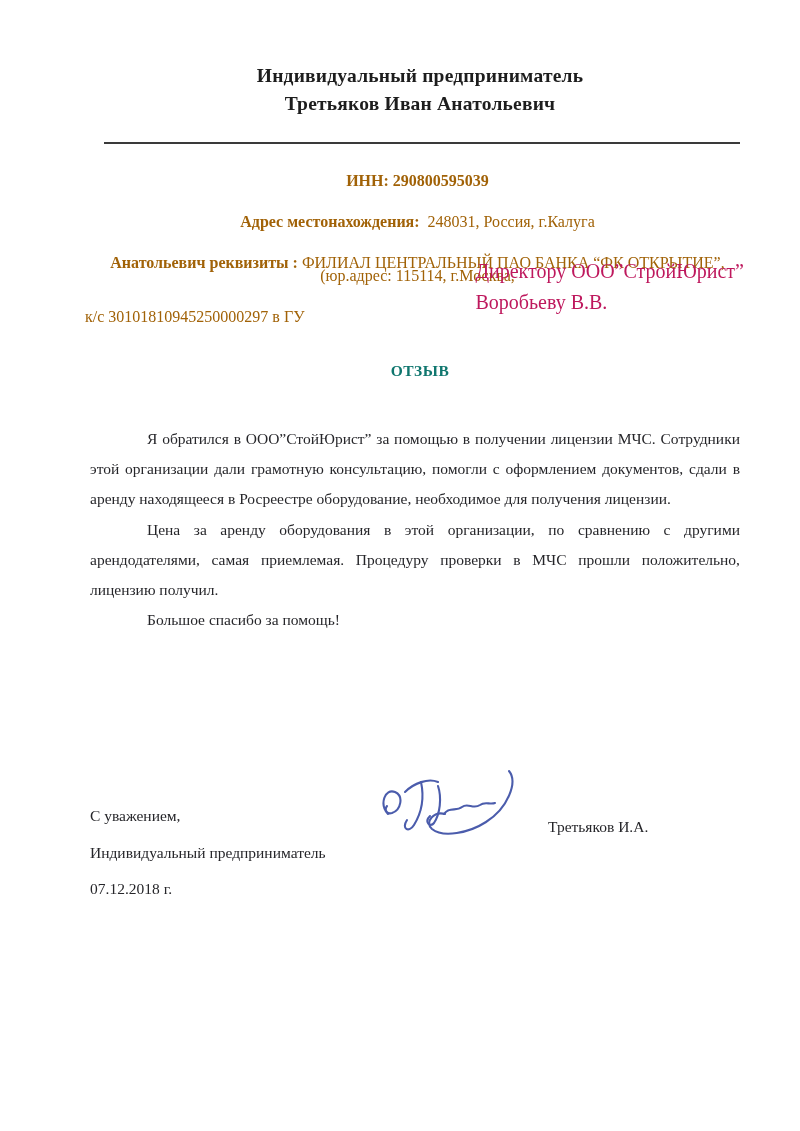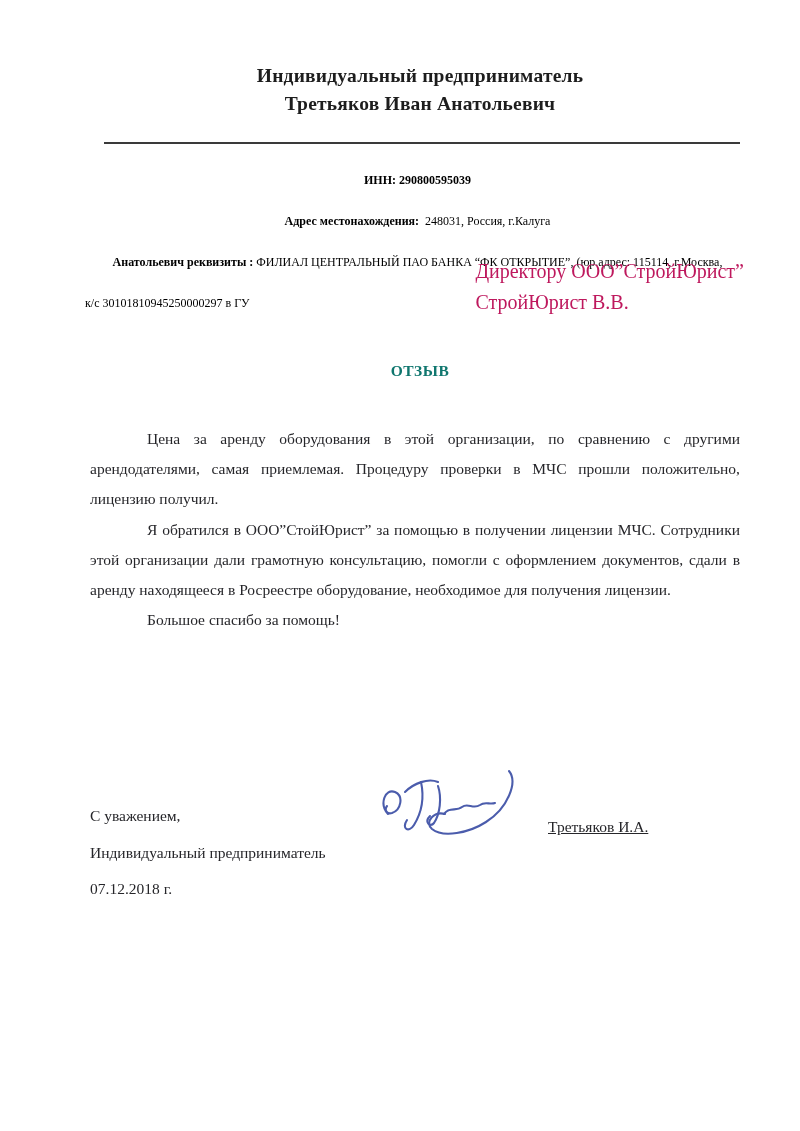--- a/index.html
+++ b/index.html
@@ -18,21 +18,21 @@
     position:absolute;top:62px;left:40px;width:760px;
     text-align:center;font-weight:bold;font-size:19.5px;line-height:28px;
     color:#1d1d1d;letter-spacing:.2px;
   }
   .rule{
     position:absolute;top:142px;left:104px;width:636px;height:2px;
     background:#3a3a3a;
   }
   .requisites{
     position:absolute;top:147px;left:85px;width:665px;
-    font-size:12px;line-height:13.6px;color:#000000;
+    font-size:16px;line-height:13.6px;color:#a16207;
     white-space:pre-wrap;
   }
   .requisites .line{text-align:center;}
   .requisites .b{font-weight:bold;}
   .bank-line2{display:flex;justify-content:space-between;text-align:left;}
 
   
   .addressee{
     position:absolute;top:256px;right:56px;
     text-align:left;font-size:20px;line-height:31px;color:#be185d;
@@ -54,21 +54,21 @@
   .body-text p{margin:0;text-indent:57px;}
 
   
   .closing{
     position:absolute;top:779px;left:90px;
     font-size:15.5px;color:#26262a;margin-top:28px;
   }
   .closing .cl{height:36.6px;}
   .signer-name{
     position:absolute;top:818px;left:548px;
-    font-size:15.5px;color:#26262a;text-decoration:underline;
+    font-size:15.5px;color:#26262a;
   }
   .signature{
     position:absolute;top:762px;left:378px;width:168px;height:90px;
   }
   .signature svg{width:100%;height:100%;}
 </style>
 </head>
 <body>
 
 <div class="page">
@@ -82,28 +82,28 @@
 
   <div class="requisites">
     <div class="line b">ИНН: 290800595039</div>
     <div class="line"><span class="b">Адрес местонахождения:</span><span>  248031, Россия, г.Калуга</span></div>
     <div class="line"><span class="b">Анатольевич реквизиты : </span><span>ФИЛИАЛ ЦЕНТРАЛЬНЫЙ ПАО БАНКА “ФК ОТКРЫТИЕ”, (юр.адрес: 115114, г.Москва,</span></div>
     <div class="bank-line2"><span>к/с 30101810945250000297 в ГУ</span></div>
   </div>
 
   <div class="addressee">
     <div>Директору ООО”СтройЮрист”</div>
-    <div class="line2">СтройЮрист В.В.</div>
+    <div class="line2">Воробьеву В.В.</div>
   </div>
 
   <div class="doc-title">ОТЗЫВ</div>
 
   <div class="body-text">
+    <p>Я обратился в ООО”СтойЮрист” за помощью в получении лицензии МЧС. Сотрудники этой организации дали грамотную консультацию, помогли с оформлением документов, сдали в аренду находящееся в Росреестре оборудование, необходимое для получения лицензии.</p>
     <p>Цена за аренду оборудования в этой организации, по сравнению с другими арендодателями, самая приемлемая. Процедуру проверки в МЧС прошли положительно, лицензию получил.</p>
-    <p>Я обратился в ООО”СтойЮрист” за помощью в получении лицензии МЧС. Сотрудники этой организации дали грамотную консультацию, помогли с оформлением документов, сдали в аренду находящееся в Росреестре оборудование, необходимое для получения лицензии.</p>
     <p>Большое спасибо за помощь!</p>
   </div>
 
   <div class="closing">
     <div class="cl">С уважением,</div>
     <div class="cl">Индивидуальный предприниматель</div>
     <div class="cl">07.12.2018 г.</div>
   </div>
 
   <div class="signer-name">Третьяков И.А.</div>

